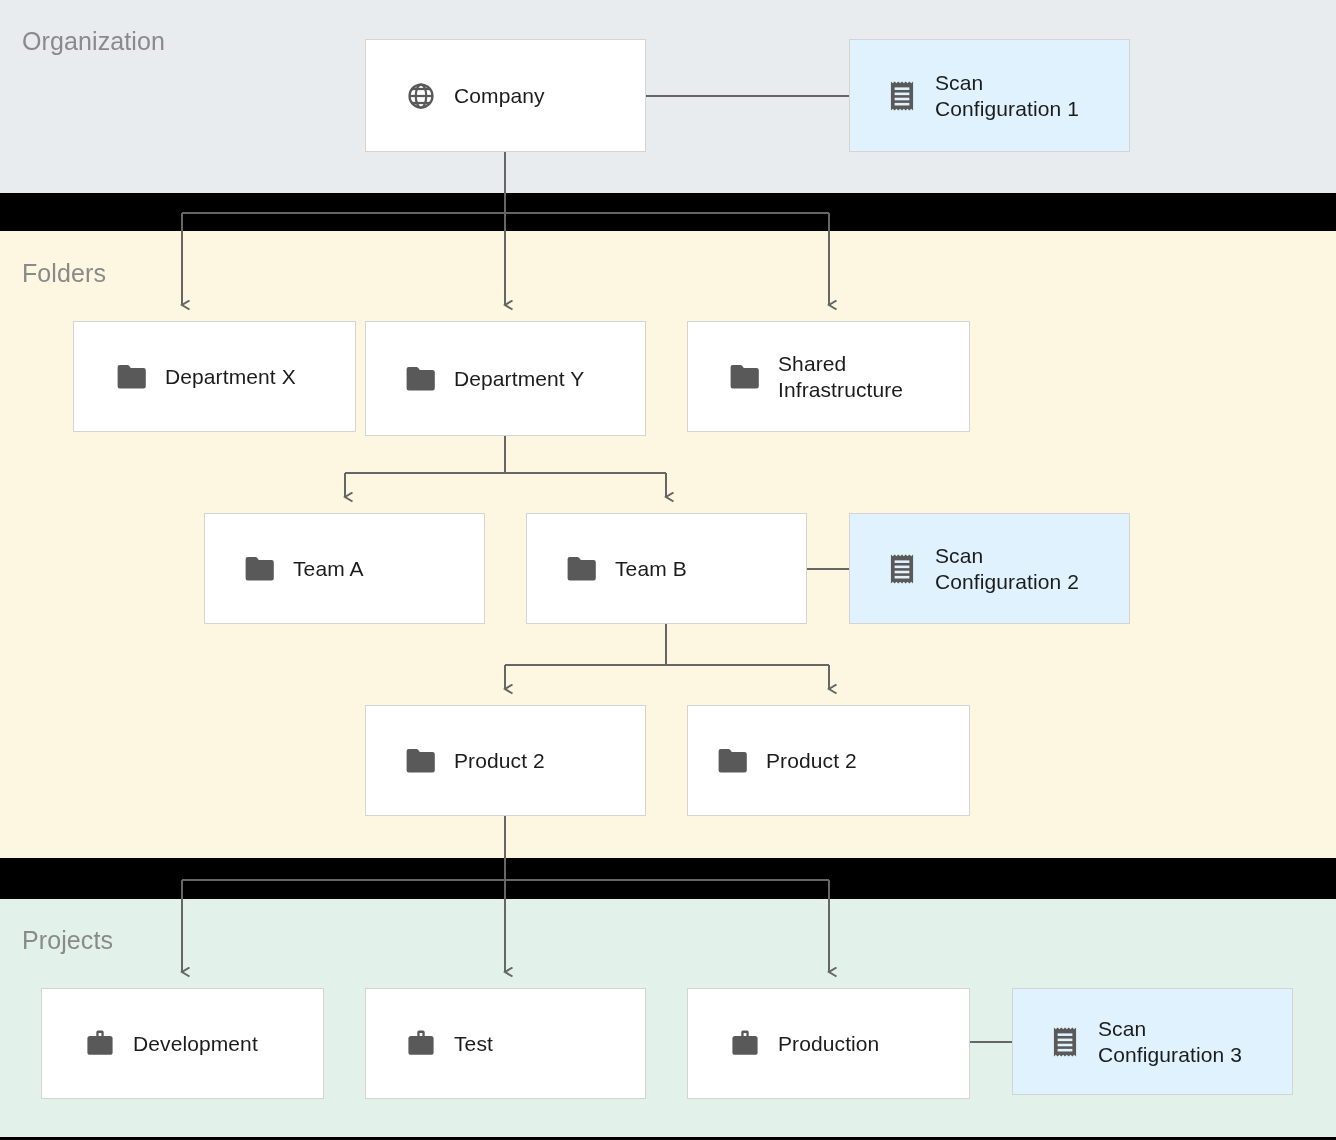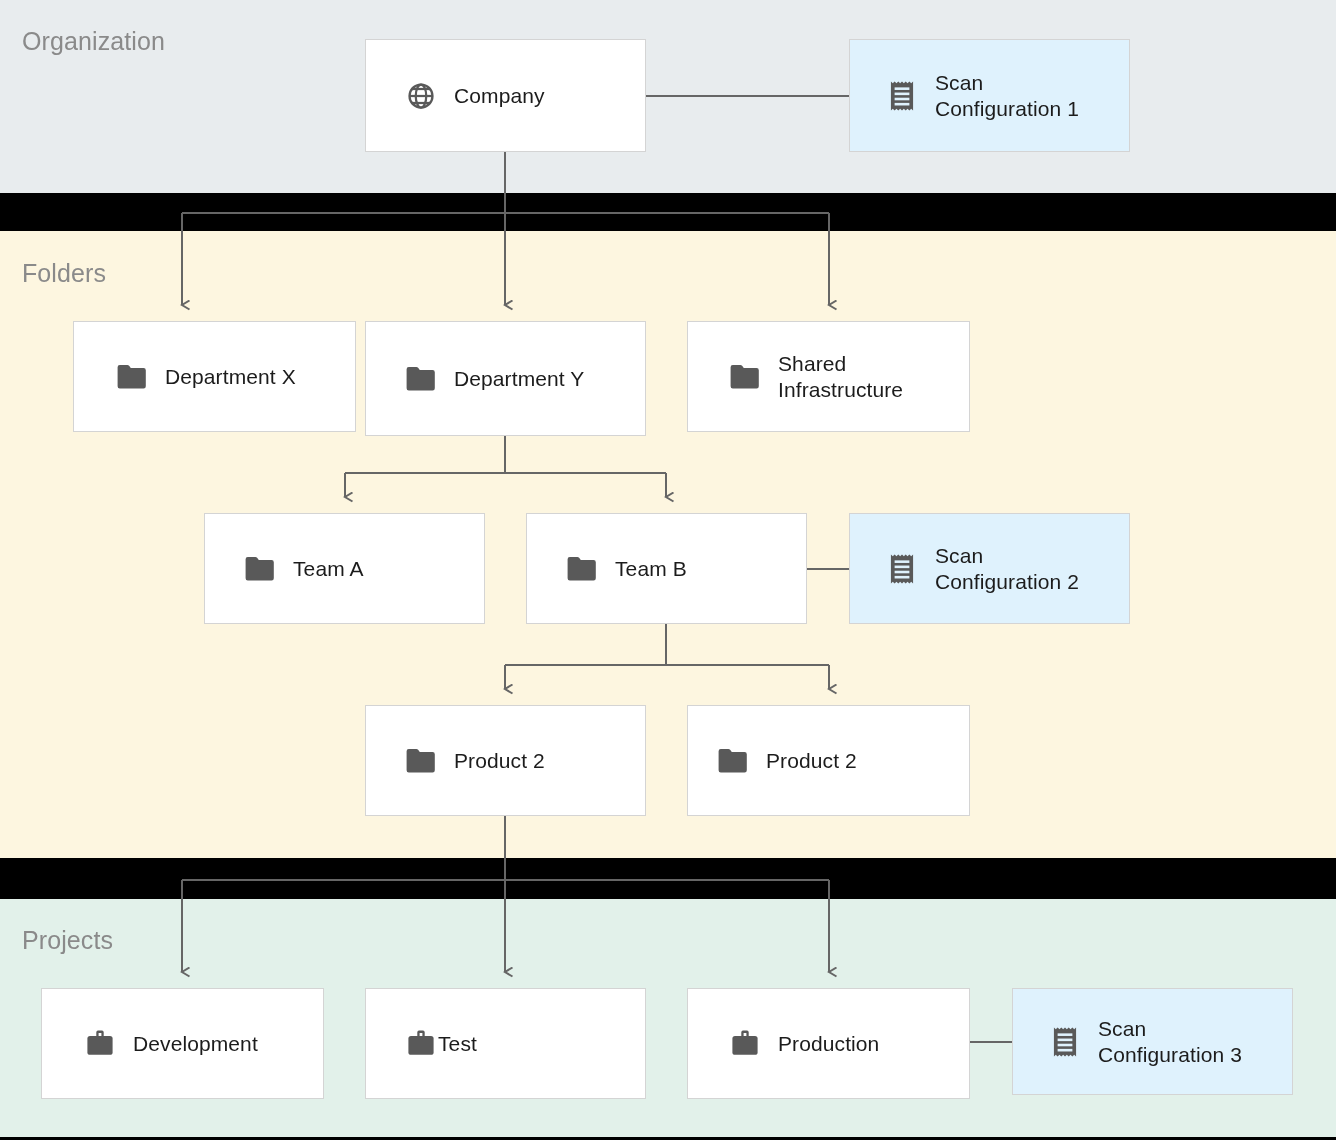--- a/index.html
+++ b/index.html
@@ -246,21 +246,21 @@
     <span class="node-label" style="margin-left:16px;">Development</span>
   </div>
 
   <div class="node" id="node-test" style="left:365px; top:988px; width:281px; height:111px; padding-left:38px;">
     <span class="node-icon">
       <svg class="ico-svg" width="30" height="28" viewBox="0 0 30 28" fill="#595959">
         <path d="M11.3 2.2 A1.7 1.7 0 0 1 13 0.6 L17 0.6 A1.7 1.7 0 0 1 18.7 2.2 L18.7 6 L16.4 6 L16.4 3 L13.6 3 L13.6 6 L11.3 6 Z"></path>
         <rect x="2.4" y="6" width="25.2" height="18.8" rx="2.6"></rect>
       </svg>
     </span>
-    <span class="node-label" style="margin-left:0;">Test</span>
+    <span class="node-label" style="margin-left:16px;">Test</span>
   </div>
 
   <div class="node" id="node-production" style="left:687px; top:988px; width:283px; height:111px; padding-left:40px;">
     <span class="node-icon">
       <svg class="ico-svg" width="30" height="28" viewBox="0 0 30 28" fill="#595959">
         <path d="M11.3 2.2 A1.7 1.7 0 0 1 13 0.6 L17 0.6 A1.7 1.7 0 0 1 18.7 2.2 L18.7 6 L16.4 6 L16.4 3 L13.6 3 L13.6 6 L11.3 6 Z"></path>
         <rect x="2.4" y="6" width="25.2" height="18.8" rx="2.6"></rect>
       </svg>
     </span>
     <span class="node-label" style="margin-left:16px;">Production</span>

